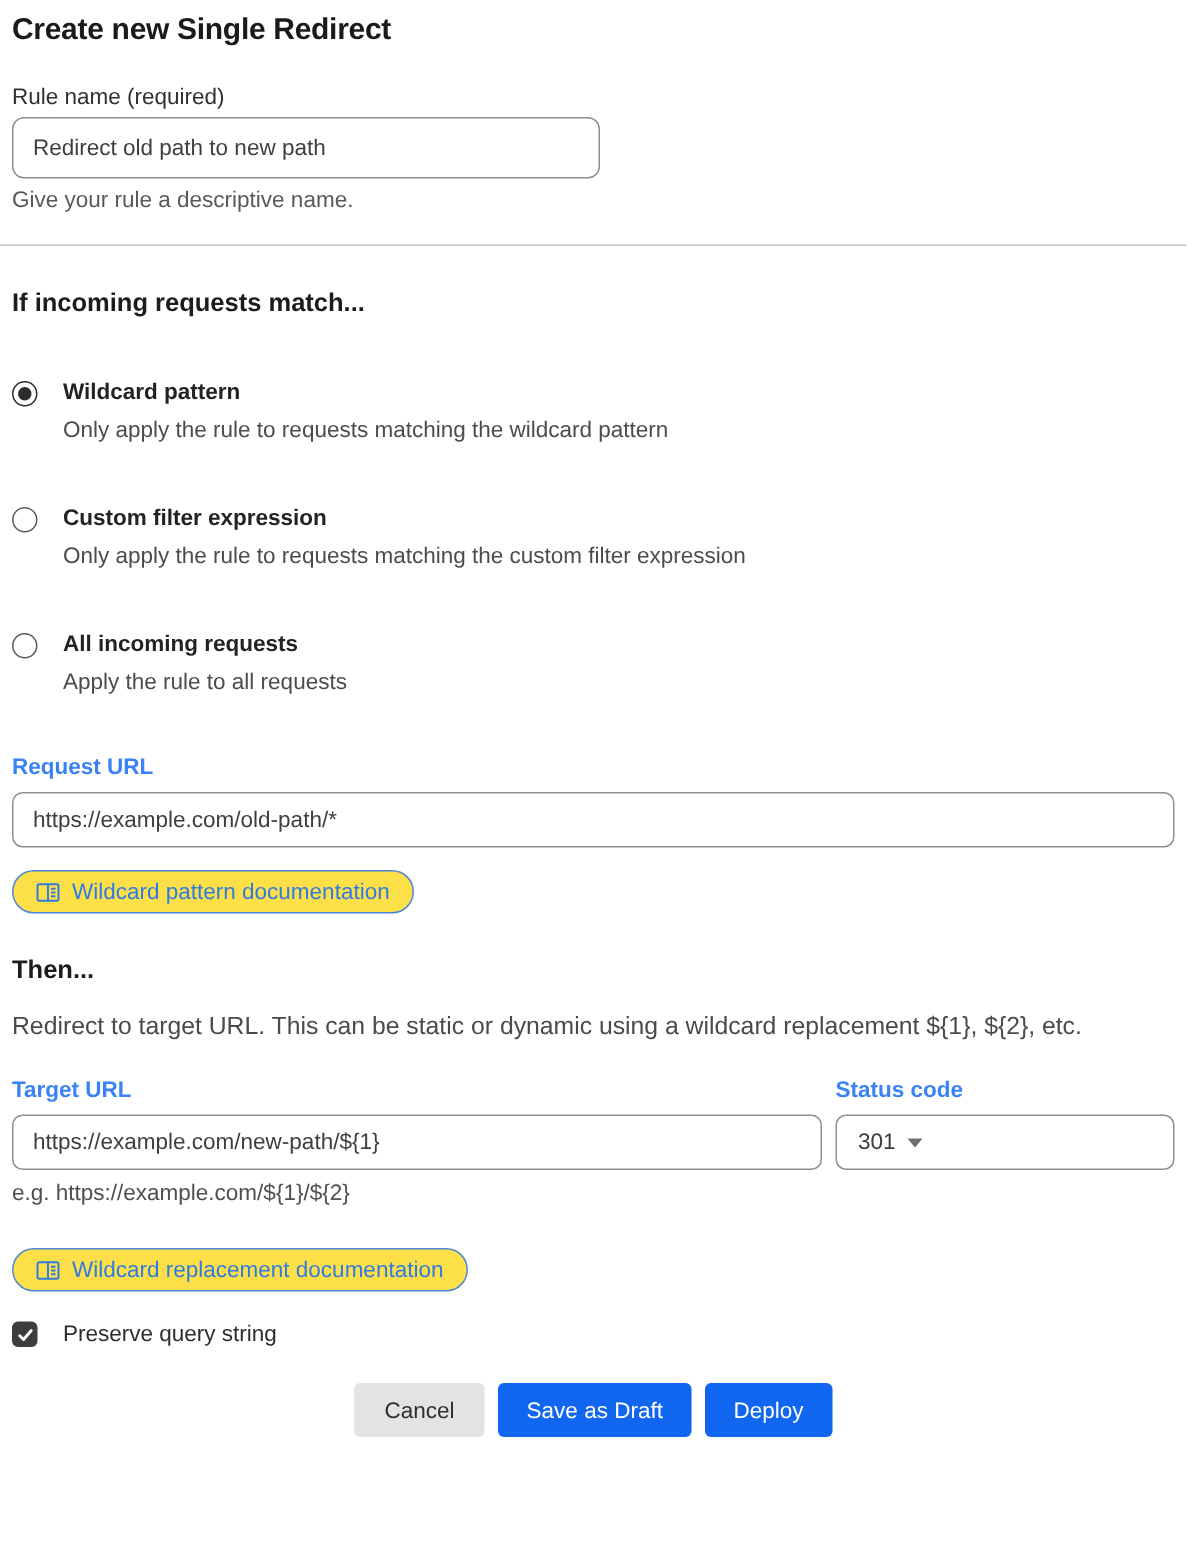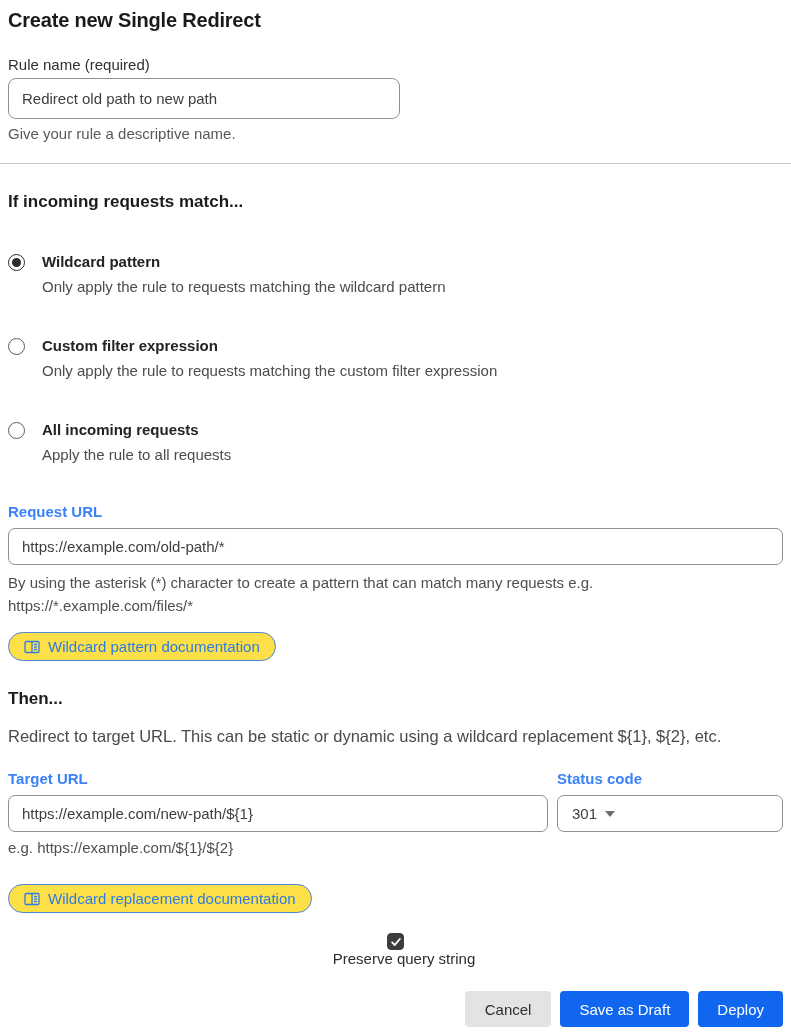--- a/index.html
+++ b/index.html
@@ -91,33 +91,33 @@
     border:1px solid #8f8f8f; border-radius:7px;
     padding:0 14px; font-size:15px; color:#3e3e40;
     background:#fff; cursor:pointer;
   }
   .caret {
     width:0; height:0; margin-left:8px;
     border-left:5px solid transparent; border-right:5px solid transparent;
     border-top:6px solid #6e6e70;
   }
 
-  .check-row { display:flex; align-items:center; margin-top:20px;flex-direction:column; }
+  .check-row { display:flex; align-items:center; margin-top:20px; }
   .checkbox {
     flex:none; width:17px; height:17px;
     border:1px solid #6a6a6a; border-radius:4px;
     background:#fff; cursor:pointer;
     display:flex; align-items:center; justify-content:center;
   }
   .checkbox svg { display:none; }
   .checkbox.checked { background:#3d3d3f; border-color:#3d3d3f; }
   .checkbox.checked svg { display:block; }
   .check-label { margin-left:17px; font-size:15px; color:#2d2d2f; cursor:pointer; }
 
-  .footer { display:flex; justify-content:flex-end; gap:9px; margin-top:24px; }
+  .footer { display:flex; justify-content:center; gap:9px; margin-top:24px; }
   .btn {
     height:36px; border:none; border-radius:4px;
     font-family:"Liberation Sans", sans-serif; font-size:15px;
     cursor:pointer;
   }
   .btn-cancel  { background:#e3e3e3; color:#2f2f31; padding:0 20px; }
   .btn-primary { background:#1166f0; color:#ffffff; padding:0 19px; }
 </style>
 </head>
 <body>
@@ -153,24 +153,20 @@
   <div class="radio-item">
     <span class="radio-circle"></span>
     <span class="radio-text">
       <div class="radio-label">All incoming requests</div>
       <div class="radio-desc">Apply the rule to all requests</div>
     </span>
   </div>
 
   <div class="field-label bold mt-request-label">Request URL</div>
   <input class="text-input wide mt-input2" type="text" value="https://example.com/old-path/*" style="">
-  <div class="helper2">
-    <div>By using the asterisk (*) character to create a pattern that can match many requests e.g.</div>
-    <div>https://*.example.com/files/*</div>
-  </div>
 
   <button class="pill-btn">
     <span style="display:flex;">
       <svg width="16" height="16" viewBox="0 0 16 16" fill="none" stroke="currentColor" stroke-width="1.3">
         <rect x="1" y="2.5" width="14" height="11" rx="1.2"></rect>
         <line x1="8" y1="2.5" x2="8" y2="13.5"></line>
         <line x1="10" y1="5.5" x2="13" y2="5.5"></line>
         <line x1="10" y1="8" x2="13" y2="8"></line>
         <line x1="10" y1="10.5" x2="13" y2="10.5"></line>
       </svg>

